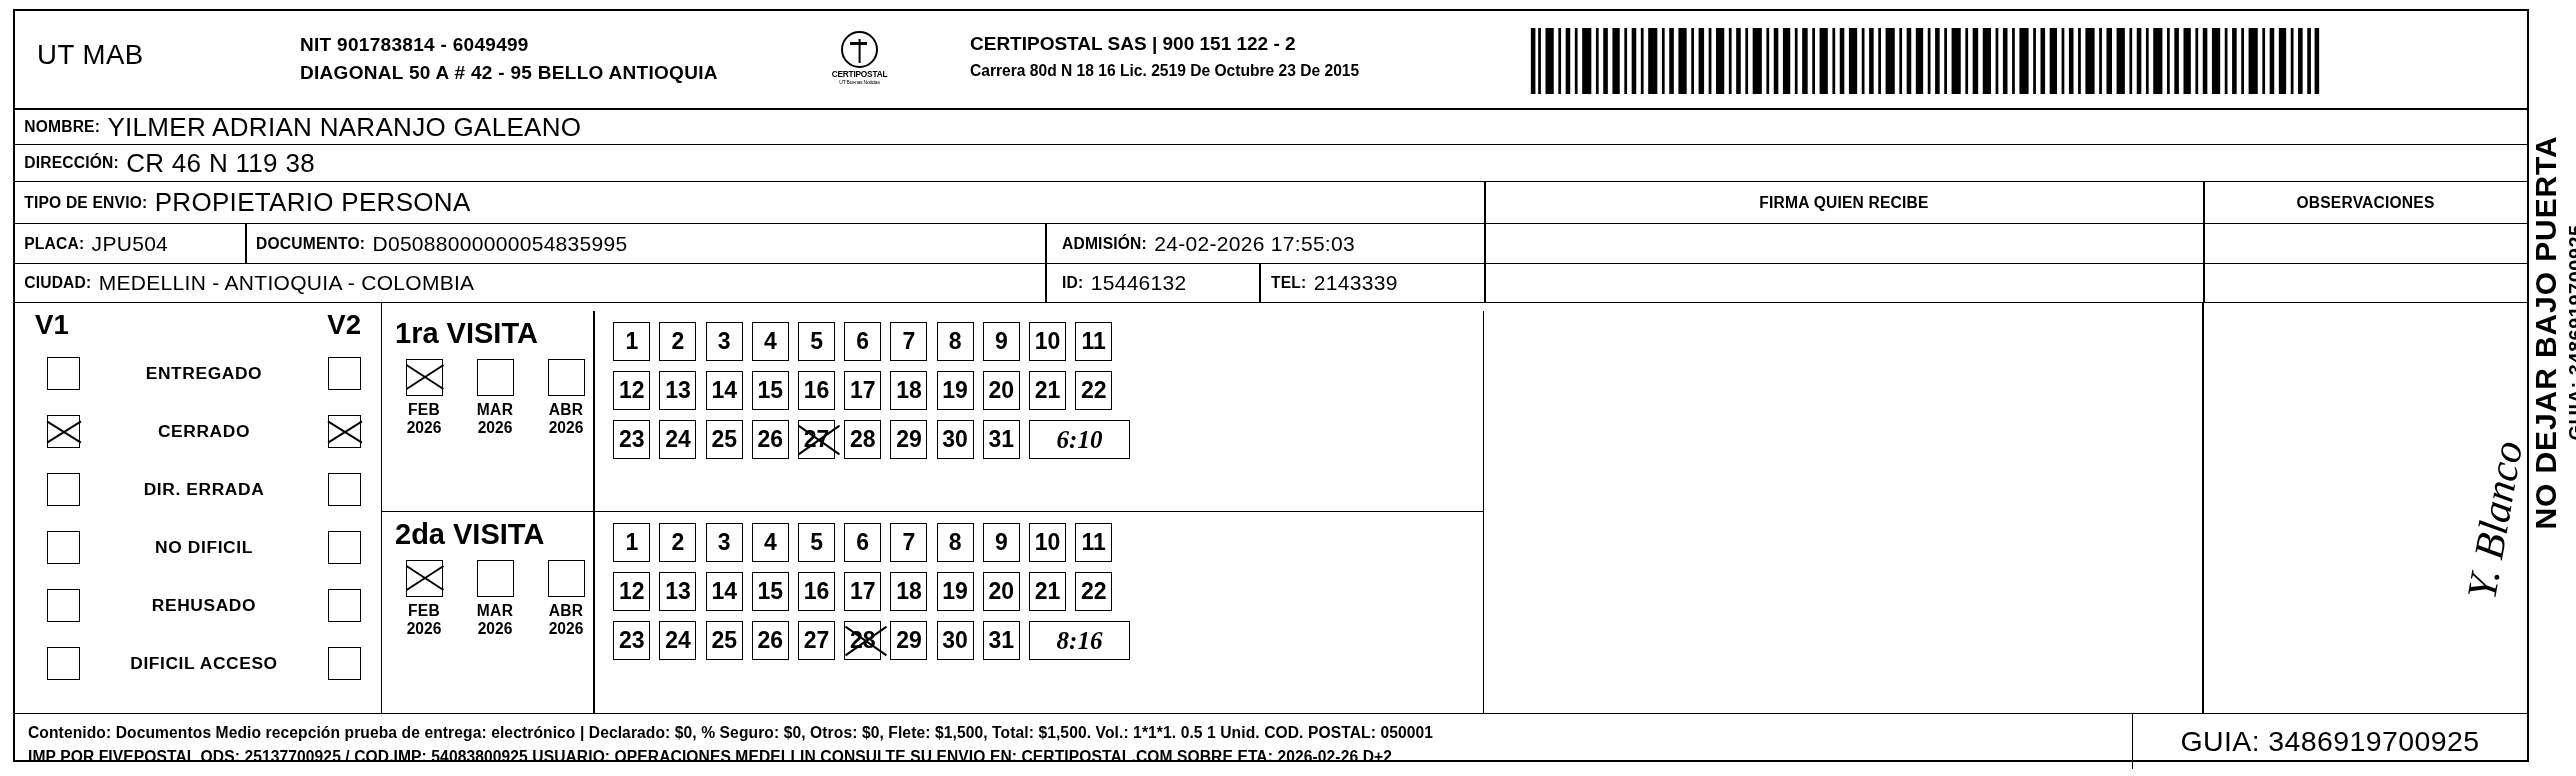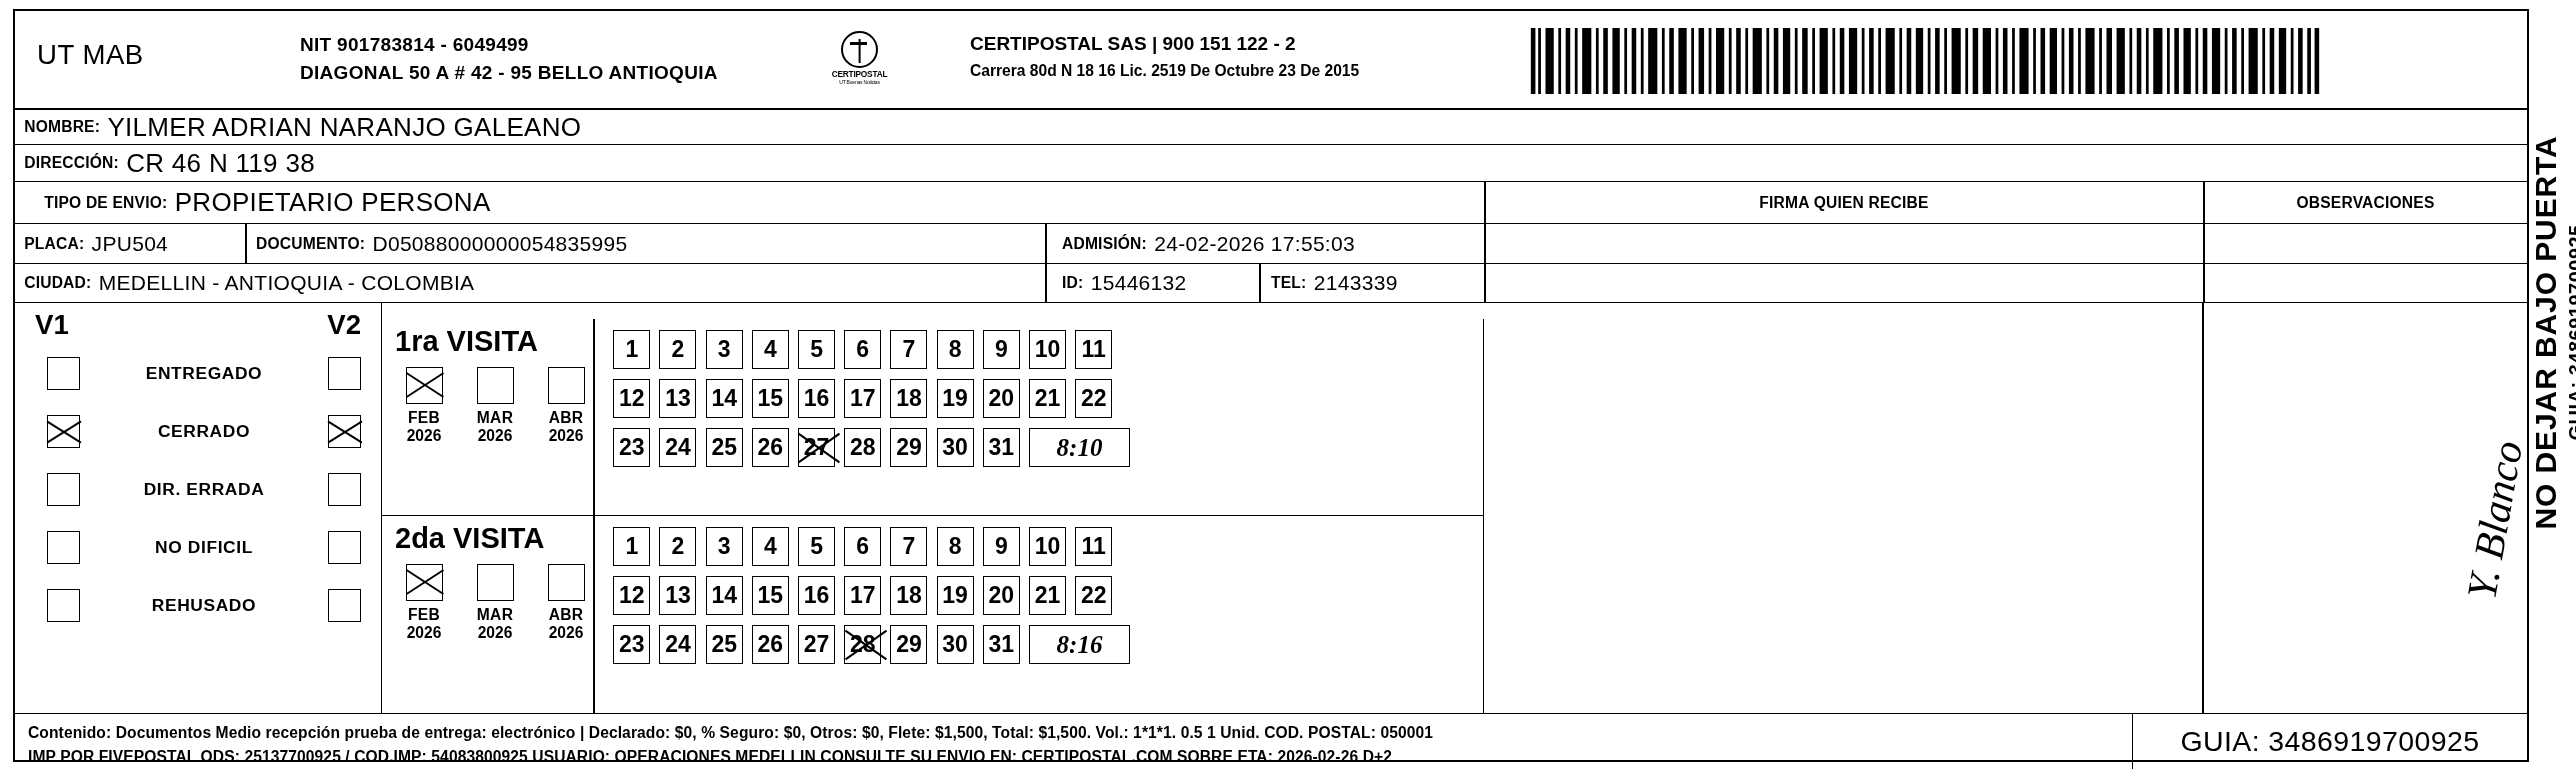--- a/index.html
+++ b/index.html
@@ -36,21 +36,21 @@
 
   
   .row { position:relative; border-bottom:1.8px solid #000; box-sizing:border-box; }
   .lbl { font-size:15.6px; font-weight:bold; letter-spacing:0.2px; }
   .val { font-size:26px; letter-spacing:0.3px; }
   .val-sm { font-size:21px; }
   .cell-pad { padding-left:9.2px; }
 
   .r-nombre { height:35px; }
   .r-direccion { height:37px; }
-  .r-tipo { height:42px;padding-left:20px; }
+  .r-tipo { height:42px; }
   .r-placa { height:40px; }
   .r-ciudad { height:39px; }
 
   .inline { display:flex; align-items:center; height:100%; }
   .inline .lbl { margin-right:7.3px; }
 
   .vsep { position:absolute; top:0; bottom:0; width:1.8px; background:#000; }
 
   
   .mid { position:relative; height:411px; border-bottom:1.8px solid #000; box-sizing:border-box; }
@@ -60,21 +60,21 @@
   .status-rows { margin-top:3.7px;margin-left:12px; }
   .status-row { display:flex; align-items:center; height:58px; padding:0 20px; }
   .status-row .name { flex:1; text-align:center; font-size:17.4px; font-weight:bold; letter-spacing:0.6px; }
   .box { width:33px; height:33px; border:1.8px solid #000; box-sizing:border-box; position:relative; }
   .box.x:before, .box.x:after{
     content:""; position:absolute; left:-3.7px; top:14.7px; width:40px; height:1.8px; background:#000;
   }
   .box.x:before { transform:rotate(32deg); }
   .box.x:after { transform:rotate(-32deg); }
 
-  .visitcol { position:absolute; left:367px; top:16px; width:1102px; bottom:0; border-right:1.8px solid #000; box-sizing:border-box; }
+  .visitcol { position:absolute; left:367px; top:8px; width:1102px; bottom:0; border-right:1.8px solid #000; box-sizing:border-box; }
   .visit { position:relative; height:50%; box-sizing:border-box; }
   .visit.first { border-bottom:1.8px solid #000; }
   .vtitle { font-size:29px; font-weight:bold; padding:5.5px 0 0 13px; }
   .months { display:flex; gap:20px; padding:9.2px 0 0 16.5px; }
   .month { text-align:center; width:51px; }
   .month .mlbl { font-size:15.6px; font-weight:bold; margin-top:5.5px; letter-spacing:0.3px; }
   .month .myr { font-size:15.6px; font-weight:bold; }
   .monthbox { width:37px; height:37px; border:1.8px solid #000; box-sizing:border-box; margin:0 auto; position:relative; }
   .monthbox.x:before, .monthbox.x:after{
     content:""; position:absolute; left:-3.7px; top:16.5px; width:44px; height:1.8px; background:#000;
@@ -334,20 +334,25 @@
           <div class="status-row">
             <span class="box"></span>
             <span class="name">NO DIFICIL</span>
             <span class="box"></span>
           </div>
           <div class="status-row">
             <span class="box"></span>
             <span class="name">REHUSADO</span>
             <span class="box"></span>
           </div>
+          <div class="status-row">
+            <span class="box"></span>
+            <span class="name">DIFICIL ACCESO</span>
+            <span class="box"></span>
+          </div>
         </div>
       </div>
 
       <div class="visitcol">
 
         <div class="visit first">
           <div class="vtitle">1ra VISITA</div>
           <div class="months">
             <div class="month">
               <div class="monthbox x"></div>
@@ -396,21 +401,21 @@
             <div class="dayrow">
               <span class="day">23</span>
               <span class="day">24</span>
               <span class="day">25</span>
               <span class="day">26</span>
               <span class="day x">27</span>
               <span class="day">28</span>
               <span class="day">29</span>
               <span class="day">30</span>
               <span class="day">31</span>
-              <span class="day hand">8:10</span>
+              <span class="day hand">6:10</span>
             </div>
           </div>
         </div>
 
         <div class="visit">
           <div class="vtitle">2da VISITA</div>
           <div class="months">
             <div class="month">
               <div class="monthbox x"></div>
               <div class="mlbl">FEB</div>

